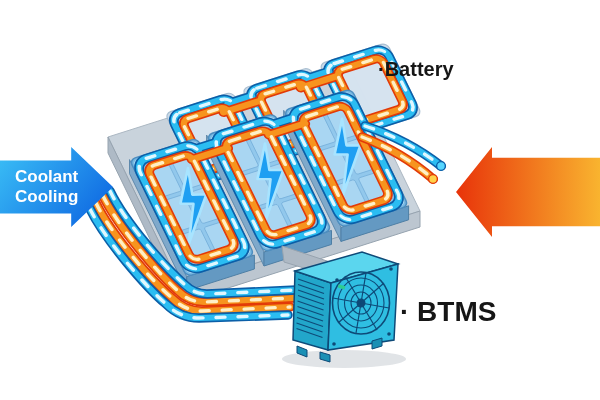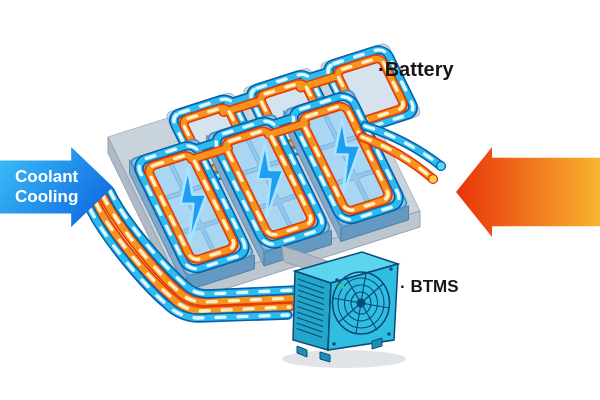--- a/index.html
+++ b/index.html
@@ -9,21 +9,21 @@
   .arrow{position:absolute;display:flex;align-items:center;color:#fff;
          font-weight:bold;font-size:17px;line-height:1.18;}
   .arrow-left{left:0;top:147px;width:113px;height:80px;padding-left:15px;box-sizing:border-box;
     background:linear-gradient(130deg,#3BC0F6,#0A5FE0);
     clip-path:polygon(0 17%,63% 17%,63% 0,100% 50%,63% 100%,63% 83%,0 83%);}
   .arrow-right{left:456px;top:147px;width:144px;height:90px;padding-left:46px;box-sizing:border-box;
     background:linear-gradient(90deg,#E8330A,#F9B42F);
     clip-path:polygon(100% 12%,25% 12%,25% 0,0 50%,25% 100%,25% 88%,100% 88%);}
   .label{position:absolute;font-weight:bold;color:#161616;}
   .label-battery{left:378px;top:58px;font-size:20px;}
-  .label-btms{left:400px;top:277px;font-size:17px;}
+  .label-btms{left:400px;top:296px;font-size:28px;}
   
   .pc{fill:none;stroke:#0B5FA8;stroke-width:9.5;stroke-linecap:round;stroke-linejoin:round;}
   .pf{fill:none;stroke:#2BBDF2;stroke-width:6.2;stroke-linecap:round;stroke-linejoin:round;}
   .pg{fill:none;stroke:#E9FAFF;stroke-width:3.4;stroke-linecap:round;stroke-linejoin:round;
       stroke-dasharray:9 13;opacity:.95;}
   .oc{fill:none;stroke:#E23A08;stroke-width:9.5;stroke-linecap:round;stroke-linejoin:round;}
   .of{fill:none;stroke:#F7941E;stroke-width:6.2;stroke-linecap:round;stroke-linejoin:round;}
   .og{fill:none;stroke:#FFF3D0;stroke-width:3.4;stroke-linecap:round;stroke-linejoin:round;
       stroke-dasharray:9 13;opacity:.95;}
   .ln{stroke:#0E4A78;fill:none;}

